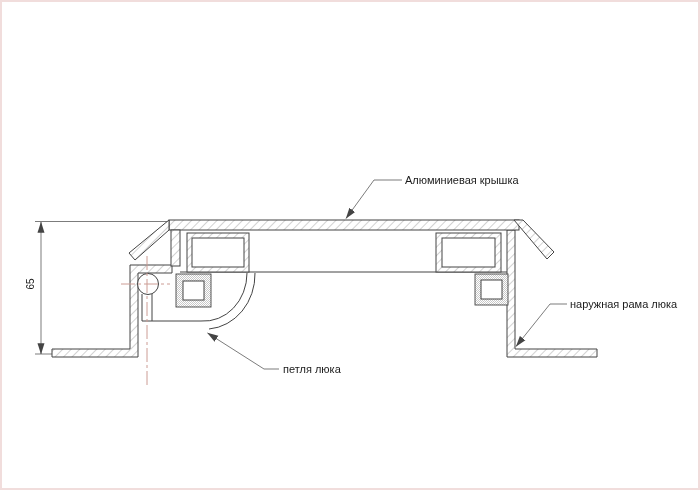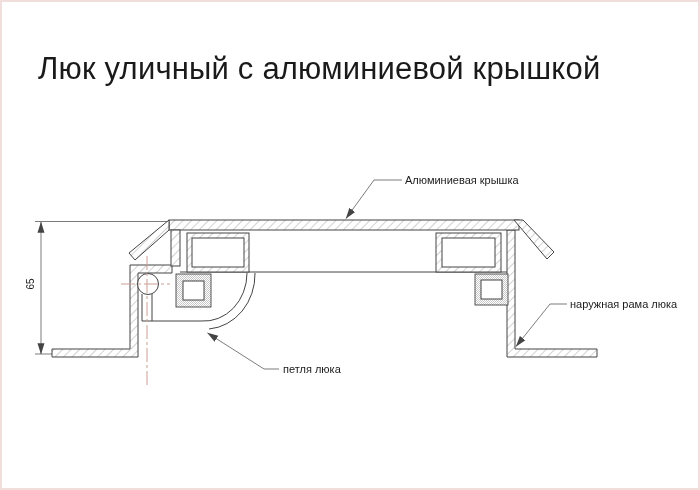--- a/index.html
+++ b/index.html
@@ -40,21 +40,20 @@
   .leader{stroke:var(--line);stroke-width:0.7;fill:none;marker-start:url(#arrow);}
   .dimline{stroke:var(--line);stroke-width:0.7;fill:none;
            marker-start:url(#arrow);marker-end:url(#arrow);}
   .arrowhead{fill:var(--line);}
 </style>
 </head>
 <body>
 
 <div class="canvas">
 
-  <div class="title">Люк уличный с алюминиевой крышкой</div>
 
   <svg class="drawing" width="700" height="490" viewBox="0 0 700 490" xmlns="http://www.w3.org/2000/svg">
 
     <defs>
       <pattern id="hatch" patternUnits="userSpaceOnUse" width="6" height="6" patternTransform="rotate(45)">
         <rect width="6" height="6" fill="#ffffff"></rect>
         <line x1="0" y1="0" x2="0" y2="6" stroke="#8f8f8f" stroke-width="0.8"></line>
       </pattern>
       <pattern id="stipple" patternUnits="userSpaceOnUse" width="2" height="2">
         <rect width="2" height="2" fill="#ffffff"></rect>

